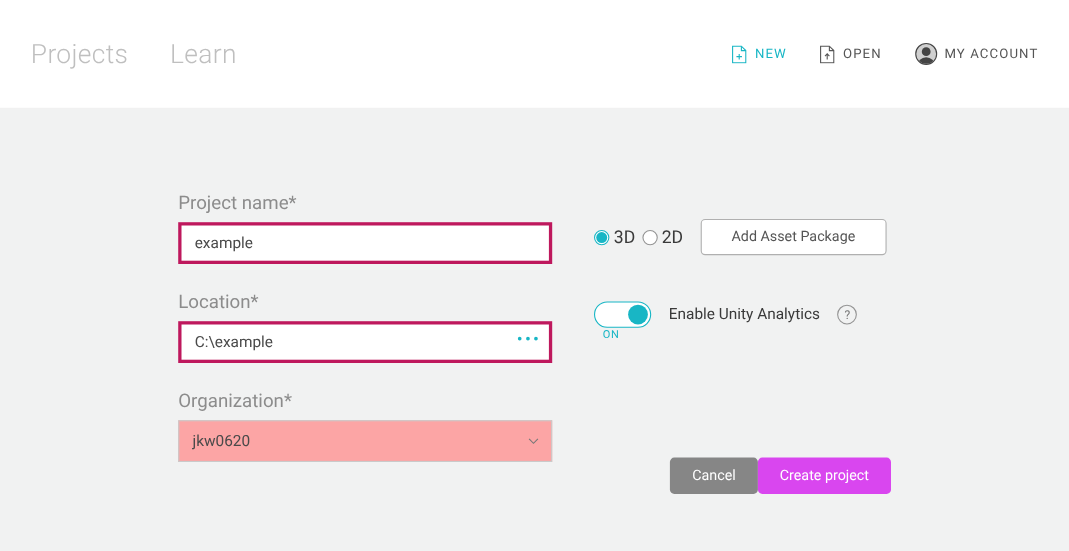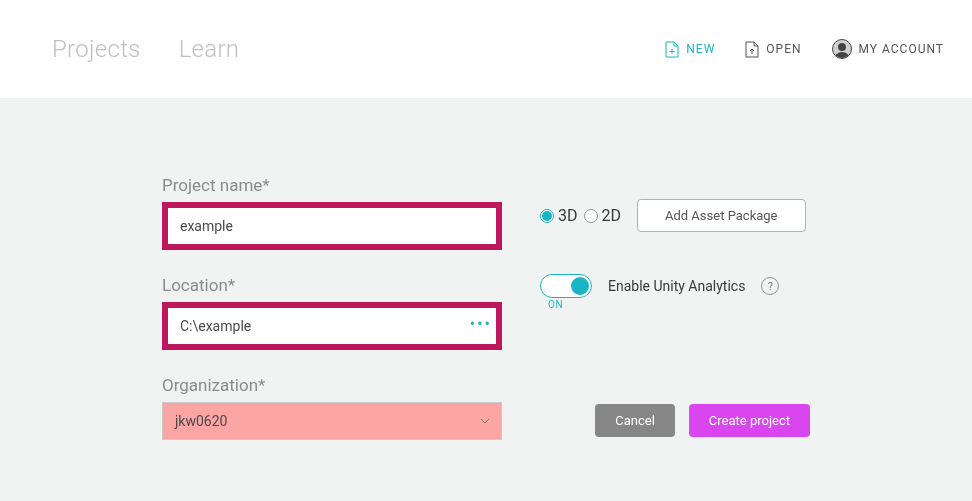--- a/index.html
+++ b/index.html
@@ -20,21 +20,20 @@
       border-bottom: 1px solid #f0f0f0;
       display: flex;
       align-items: center;
       padding: 0 28px;
       justify-content: space-between;
     }
     .header-left {
       display: flex;
       align-items: center;
       gap: 38px;
-      margin-left: 24px;
     }
     .header-tab {
       font-size: 24px;
       font-weight: 300;
       color: #bfbfbf;
       letter-spacing: 0.3px;
       cursor: pointer;
     }
     .header-right {
       display: flex;
@@ -113,23 +112,23 @@
       margin-bottom: 25px;
     }
     .form-label {
       font-size: 17px;
       color: #8c8c8c;
       display: block;
       margin-bottom: 7px;
     }
     .text-input {
       width: 100%;
-      height: 48px;
-      background: #fff;
-      border: 6px solid #be185d;
+      height: 38px;
+      background: #fff;
+      border: 3px solid #be185d;
       padding: 0 12px;
       font-size: 14px;
       color: #4a4a4a;
       outline: none;
       font-family: inherit;
     }
     .location-wrap {
       position: relative;
     }
     .location-dots {
@@ -262,23 +261,22 @@
       display: flex;
       align-items: center;
       justify-content: center;
       font-size: 11px;
       color: #777;
       cursor: pointer;
     }
     .button-row {
       position: absolute;
       right: 162px;
-      bottom: 64px;
-      display: flex;
-      gap: 14px;
+      bottom: 52px;
+      display: flex;
     }
     .btn {
       border: none;
       border-radius: 4px;
       padding: 0 20px;
       height: 33px;
       font-size: 13px;
       cursor: pointer;
       color: #fff;
       font-family: inherit;

